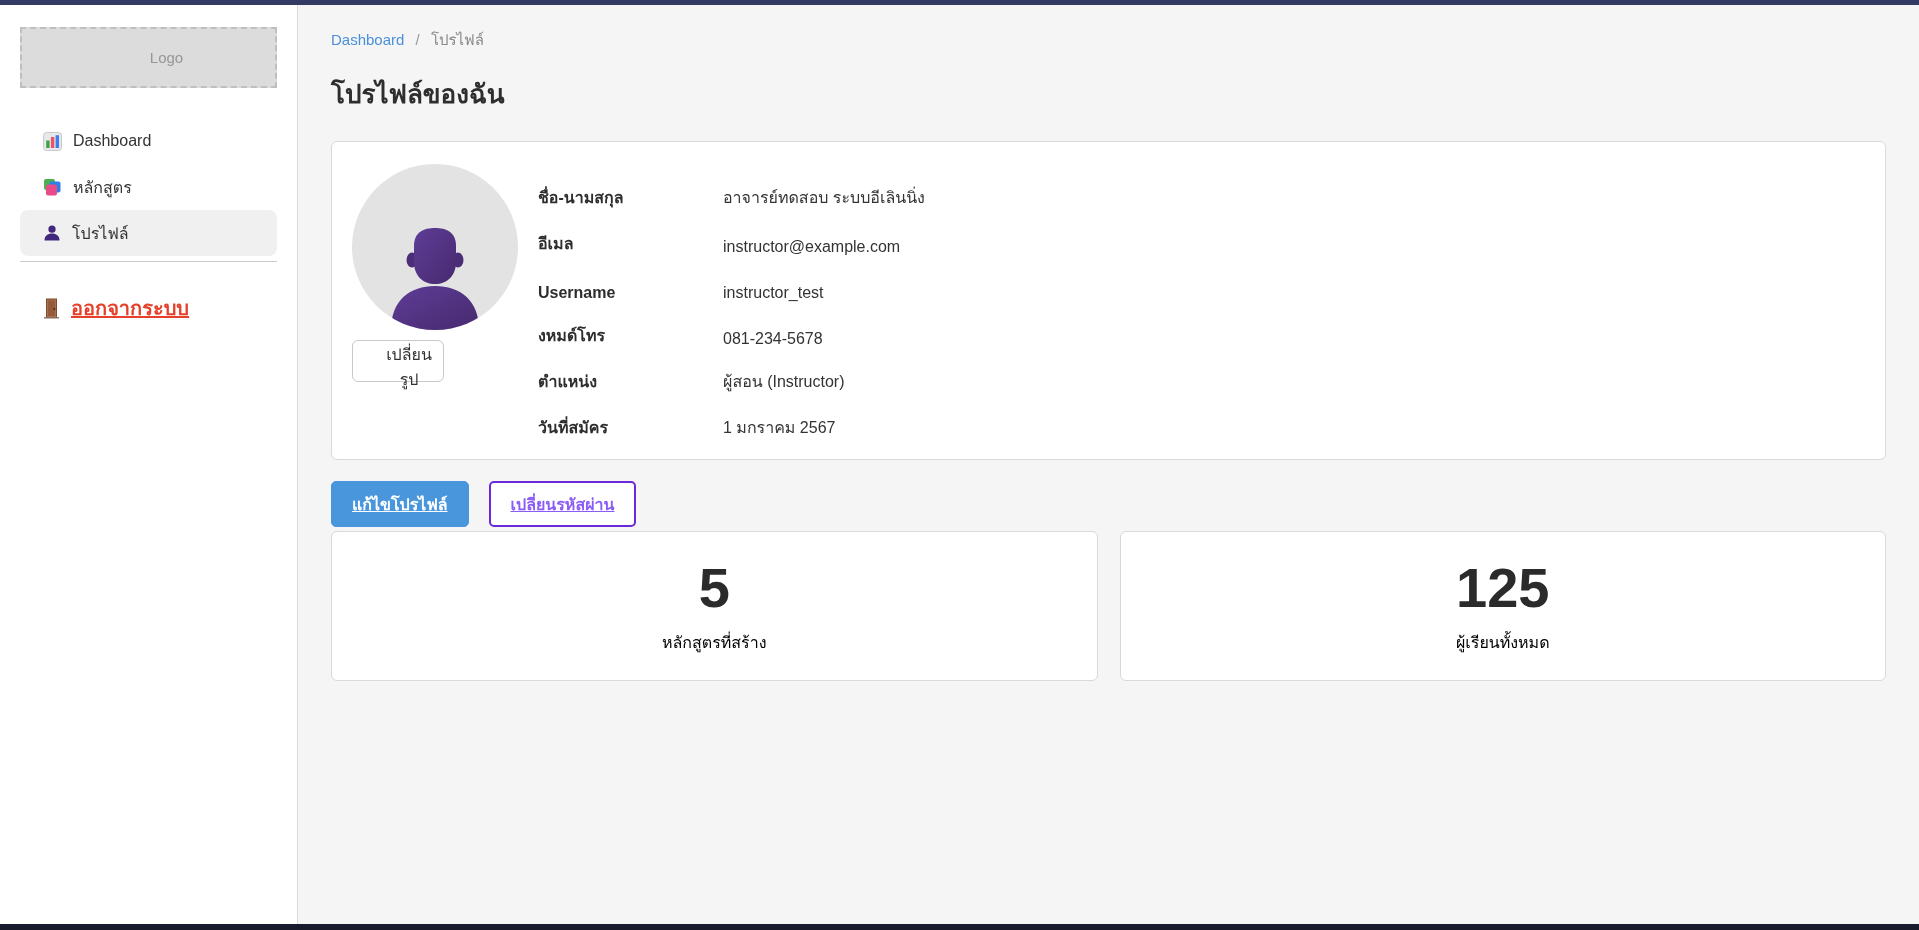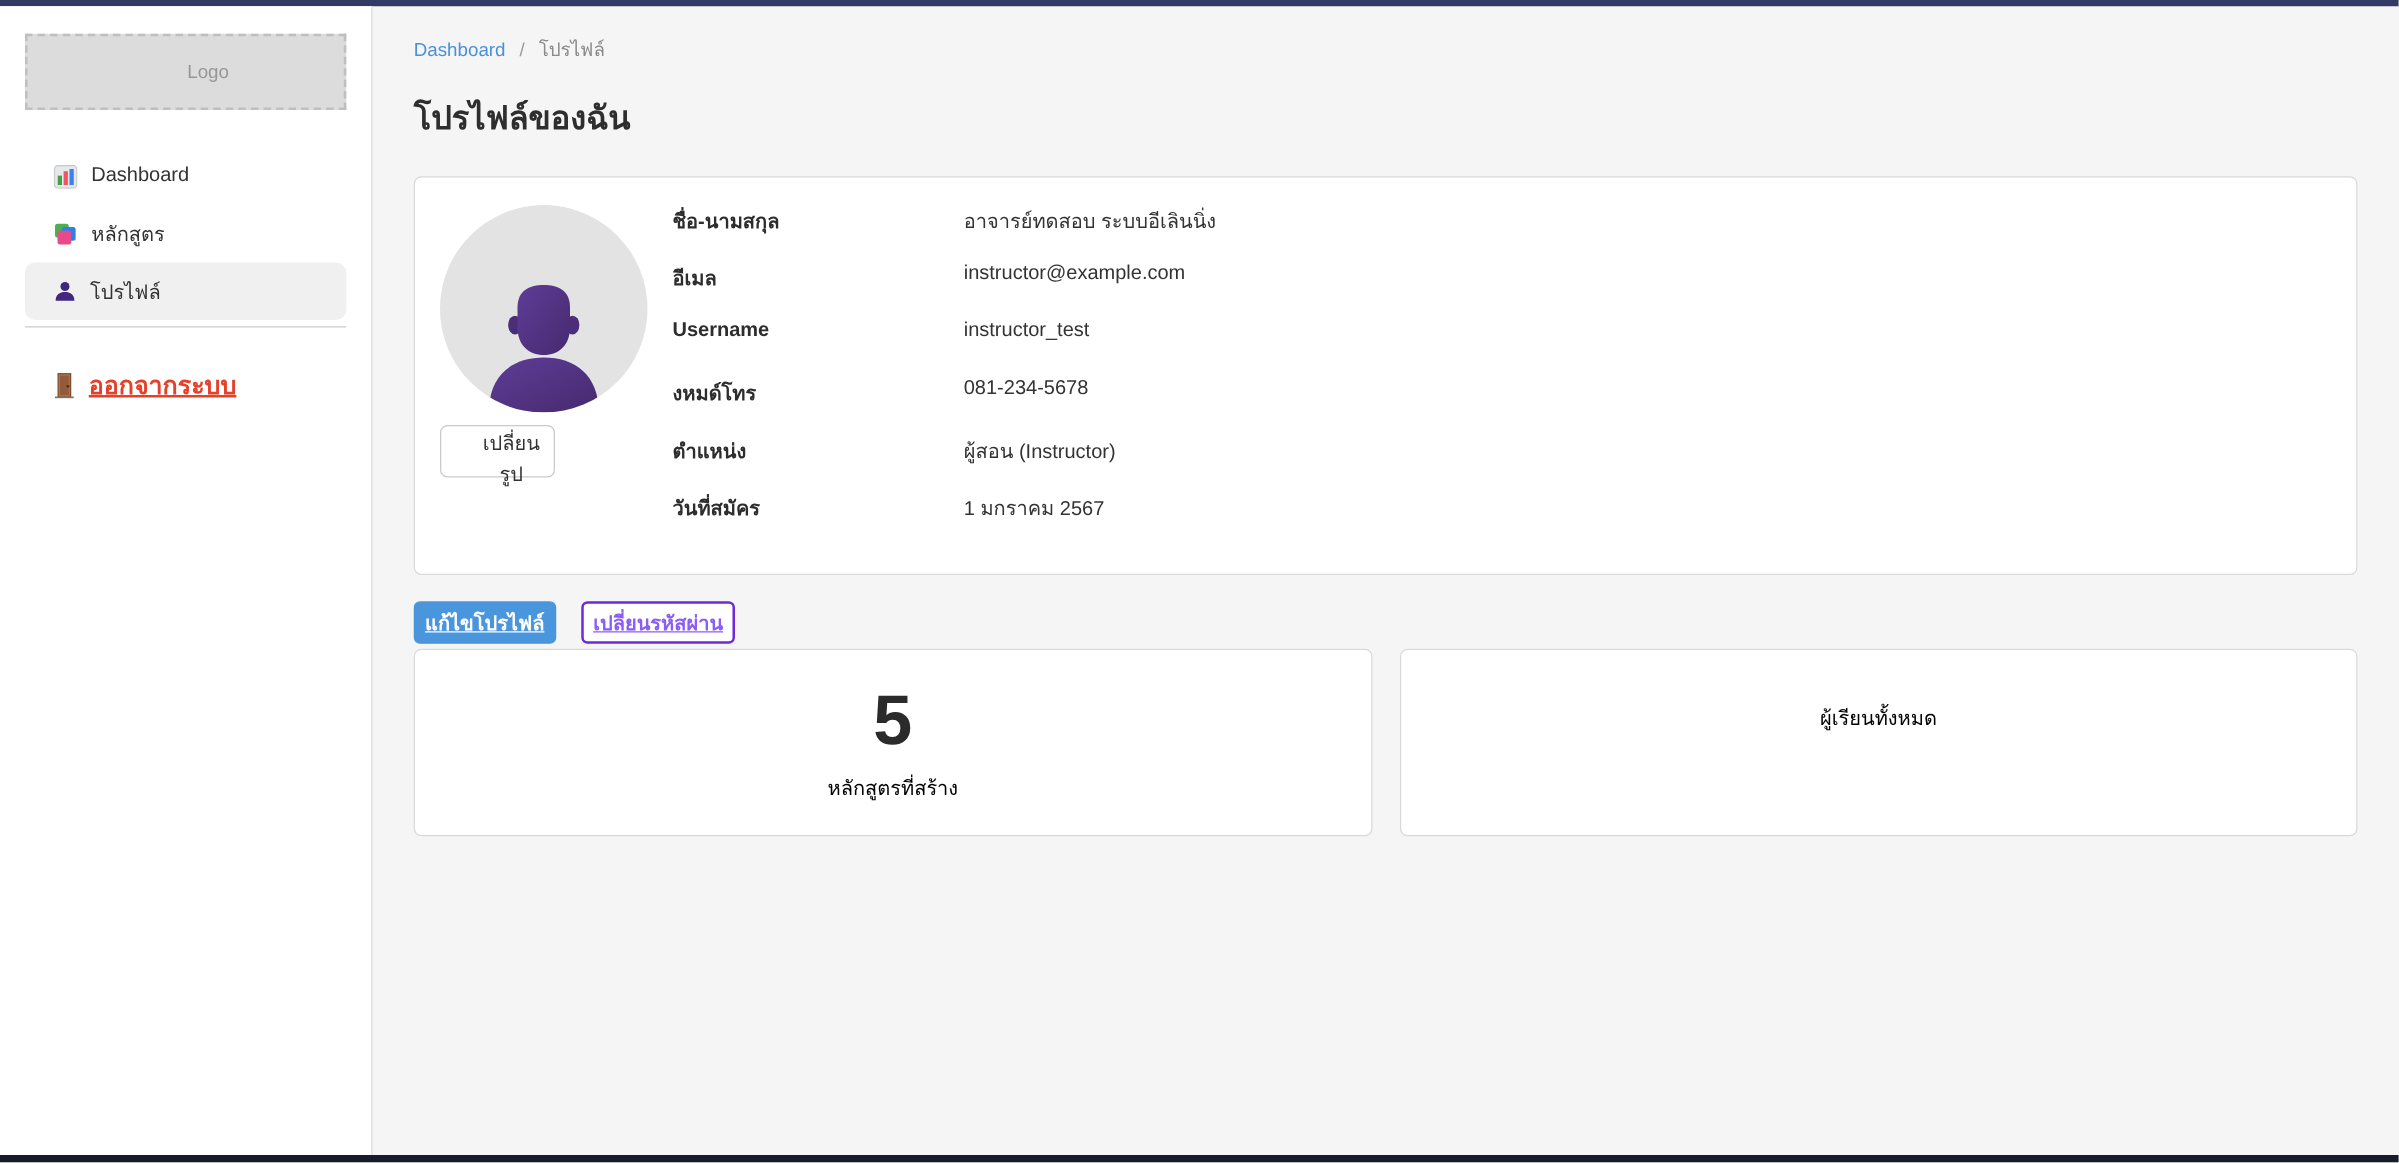--- a/index.html
+++ b/index.html
@@ -74,30 +74,30 @@
   .change-photo-btn {
     margin-top: 10px;
     width: 92px; height: 42px;
     background: #fff; border: 1px solid #c9c9c9; border-radius: 6px;
     font-size: 16px; color: #333;
     font-family: "Liberation Sans", sans-serif;
     cursor: pointer;
     padding-left: 28px;
   }
   .fields { flex: 1; }
-  .field-row { display: flex; align-items: flex-start; height: 46px; gap: 48px; }
+  .field-row { display: flex; align-items: flex-end; height: 46px; }
   .field-label { width: 185px; font-weight: bold; font-size: 16px; color: #2d2d2d; flex-shrink: 0; }
   .field-value { font-size: 16px; color: #333; }
 
   .actions-row { margin-top: 21px; display: flex; gap: 20px; }
   .btn {
-    height: 34px; border-radius: 5px; font-size: 16px;
+    height: 46px; border-radius: 5px; font-size: 16px;
     font-family: "Liberation Sans", sans-serif;
     text-decoration: underline; cursor: pointer;
-    padding: 0 8px;
+    padding: 0 20px;
   }
   .btn-primary { background: #4a96dc; border: 1px solid #4a96dc; color: #ffffff; font-weight: bold; }
   .btn-secondary { background: #ffffff; border: 2px solid #6d28d9; color: #8b5cf6; font-weight: bold; }
 
   .stats-row { margin-top: 4px; display: flex; gap: 22px; }
   .stat-card {
     flex: 1; height: 150px;
     background: #fff; border: 1px solid #d9d9d9; border-radius: 6px;
     text-align: center; padding-top: 28px;
   }
@@ -229,20 +229,21 @@
       <button class="btn btn-primary">แก้ไขโปรไฟล์</button>
       <button class="btn btn-secondary">เปลี่ยนรหัสผ่าน</button>
     </div>
 
     <div class="stats-row">
       <div class="stat-card">
         <div class="stat-value">5</div>
         <div class="stat-label">หลักสูตรที่สร้าง</div>
       </div>
       <div class="stat-card">
+        <div class="stat-value">125</div>
         <div class="stat-label">ผู้เรียนทั้งหมด</div>
       </div>
     </div>
 
   </div>
 </div>
 
 <div class="bottom-bar"></div>
 
 </body></html>

